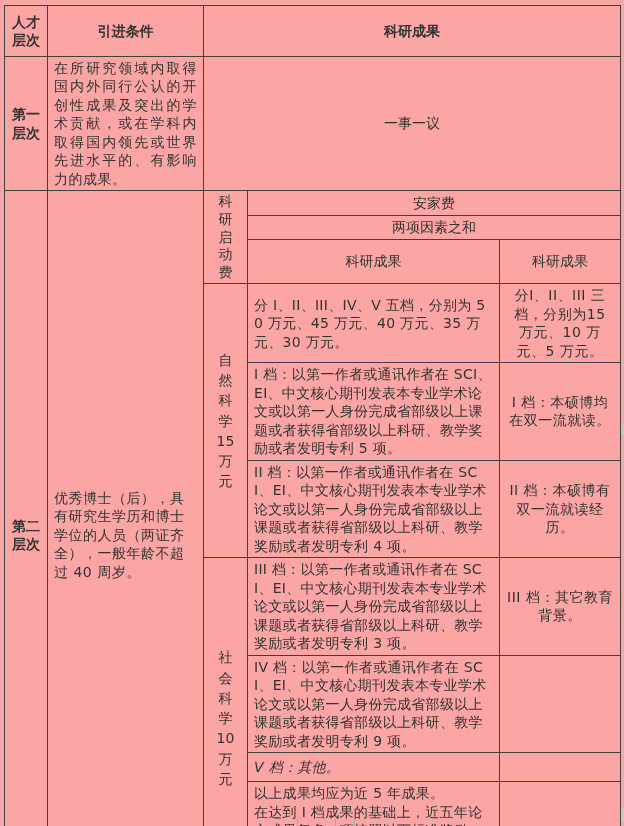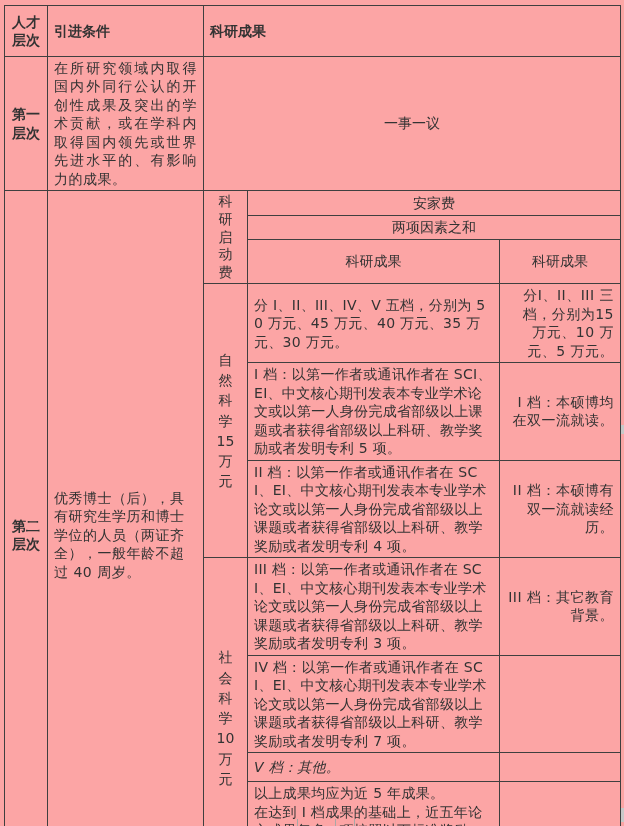--- a/index.html
+++ b/index.html
@@ -29,21 +29,21 @@
     font-size: 14px;
     line-height: 1.32;
     color: #333333;
     padding: 2px 6px;
     vertical-align: middle;
     overflow: hidden;
     word-break: break-all;
   }
   td.hdr {
     font-weight: bold;
-    text-align: left;
+    text-align: center;
     font-size: 15px;
   }
   td.level-cell {
     font-weight: bold;
     text-align: center;
     white-space: pre-line;
     line-height: 1.45;
   }
   td.center-cell { text-align: center; }
   td.cond-cell {
@@ -69,21 +69,21 @@
   td.vlabel.lh-wide  { line-height: 1.45; }
   td.body-cell {
     text-align: left;
     vertical-align: middle;
     padding: 3px 8px;
     white-space: pre-line;
     letter-spacing: 0.3px;
     line-height: 1.3;
   }
   td.edu-cell {
-    text-align: right;
+    text-align: center;
     vertical-align: middle;
     padding: 3px 7px;
     letter-spacing: 0.5px;
     line-height: 1.6;
   }
   
   tr.r1  { height: 51px; }
   tr.r2  { height: 110px; }
   tr.r3  { height: 24px; }
   tr.r4  { height: 22px; }
@@ -178,21 +178,21 @@
 科
 学
 10
 万
 元</td>
       <td class="body-cell">III 档：以第一作者或通讯作者在 SCI、EI、中文核心期刊发表本专业学术论文或以第一人身份完成省部级以上课题或者获得省部级以上科研、教学奖励或者发明专利 3 项。</td>
       <td class="edu-cell">III 档：其它教育背景。</td>
     </tr>
 
     <tr class="r10">
-      <td class="body-cell">IV 档：以第一作者或通讯作者在 SCI、EI、中文核心期刊发表本专业学术论文或以第一人身份完成省部级以上课题或者获得省部级以上科研、教学奖励或者发明专利 7 项。</td>
+      <td class="body-cell">IV 档：以第一作者或通讯作者在 SCI、EI、中文核心期刊发表本专业学术论文或以第一人身份完成省部级以上课题或者获得省部级以上科研、教学奖励或者发明专利 9 项。</td>
       <td class="edu-cell"></td>
     </tr>
 
     <tr class="r11">
       <td class="body-cell">V 档：其他。</td>
       <td class="edu-cell"></td>
     </tr>
 
     <tr class="r12">
       <td class="body-cell">以上成果均应为近 5 年成果。

